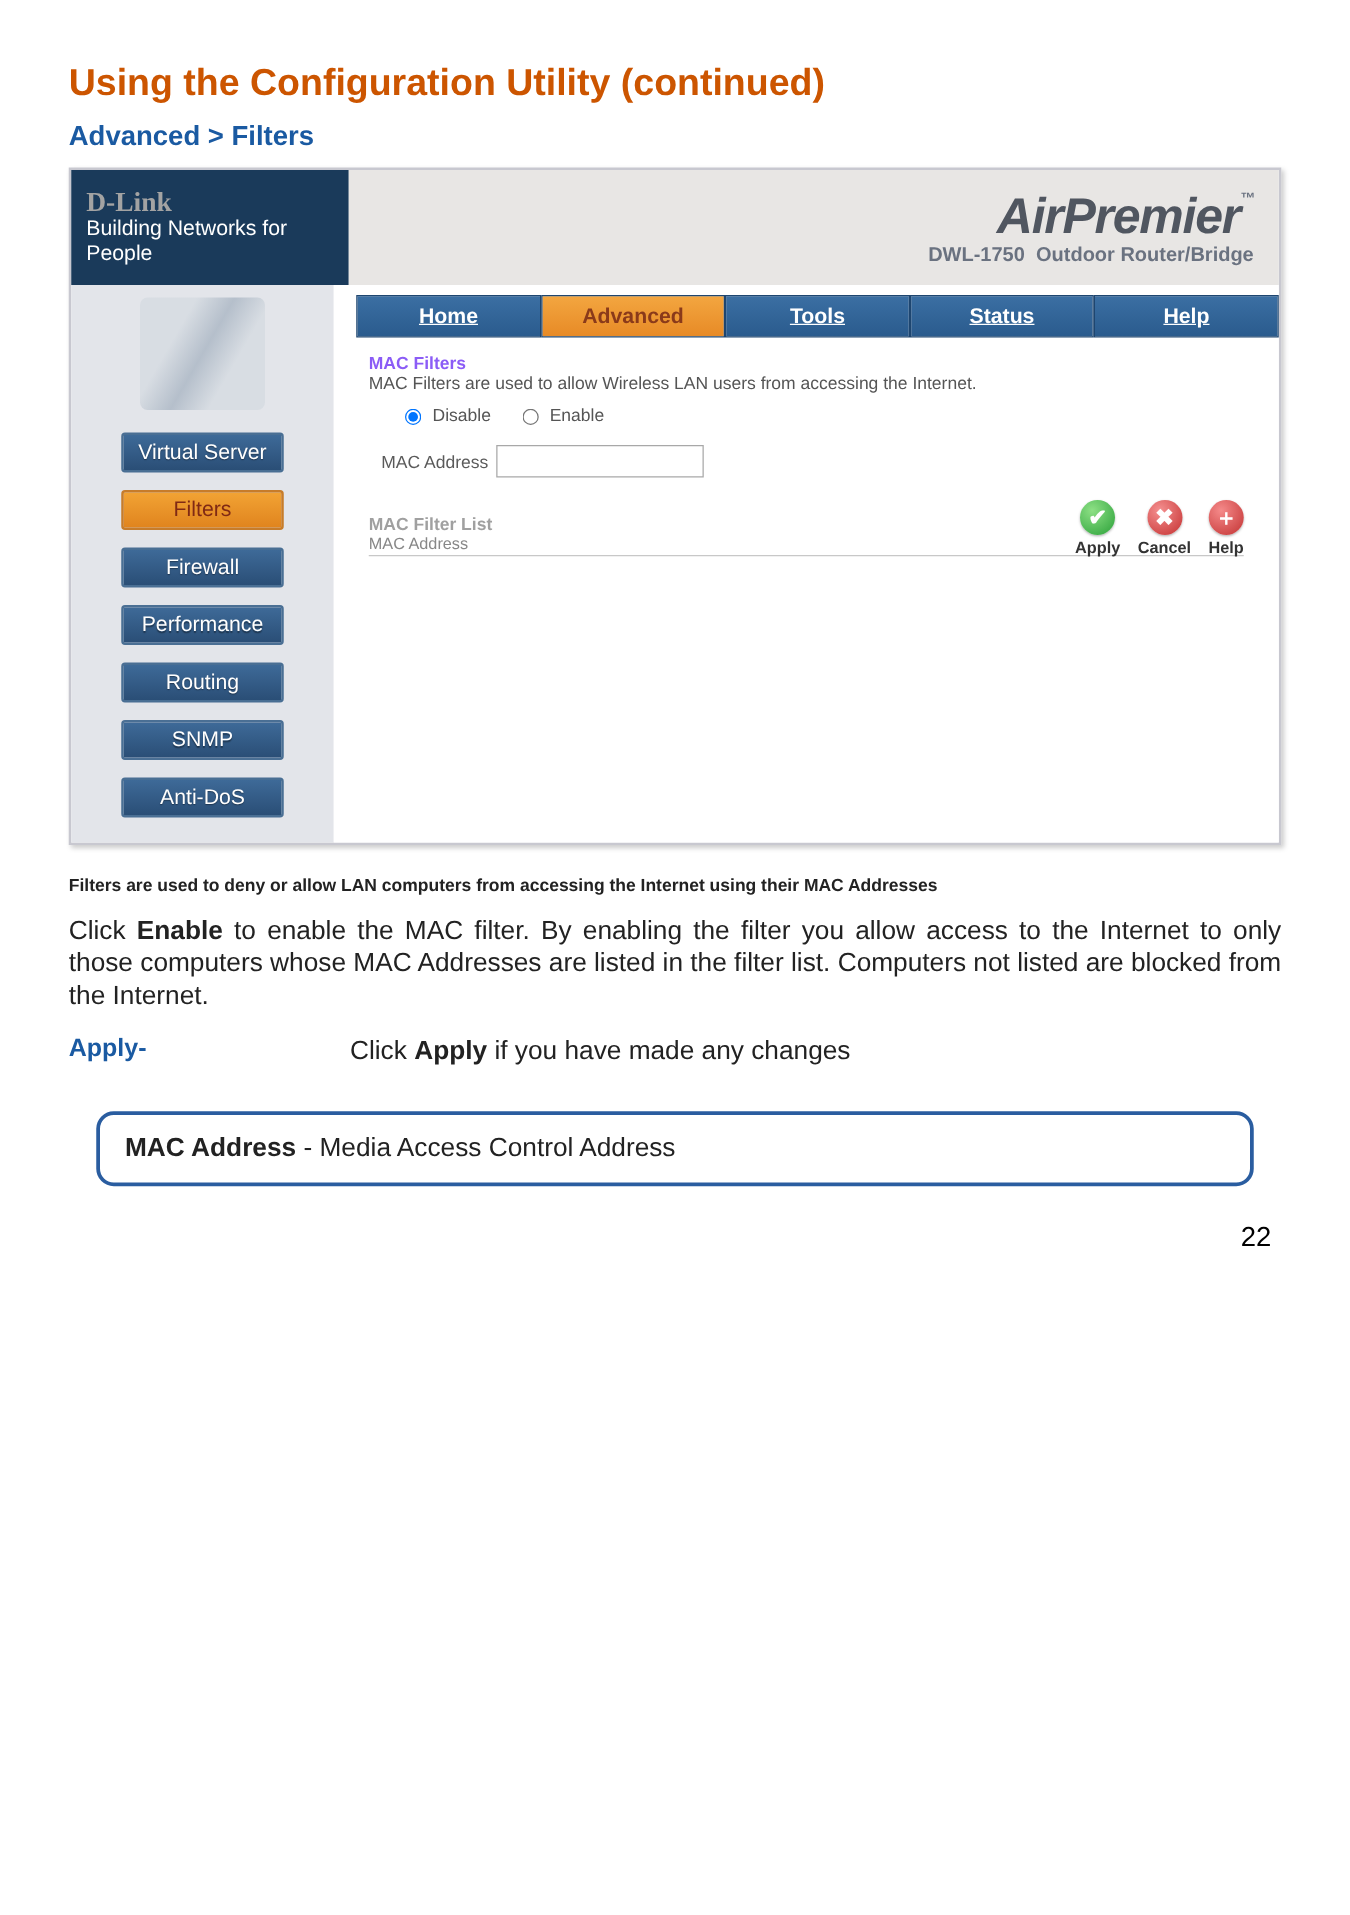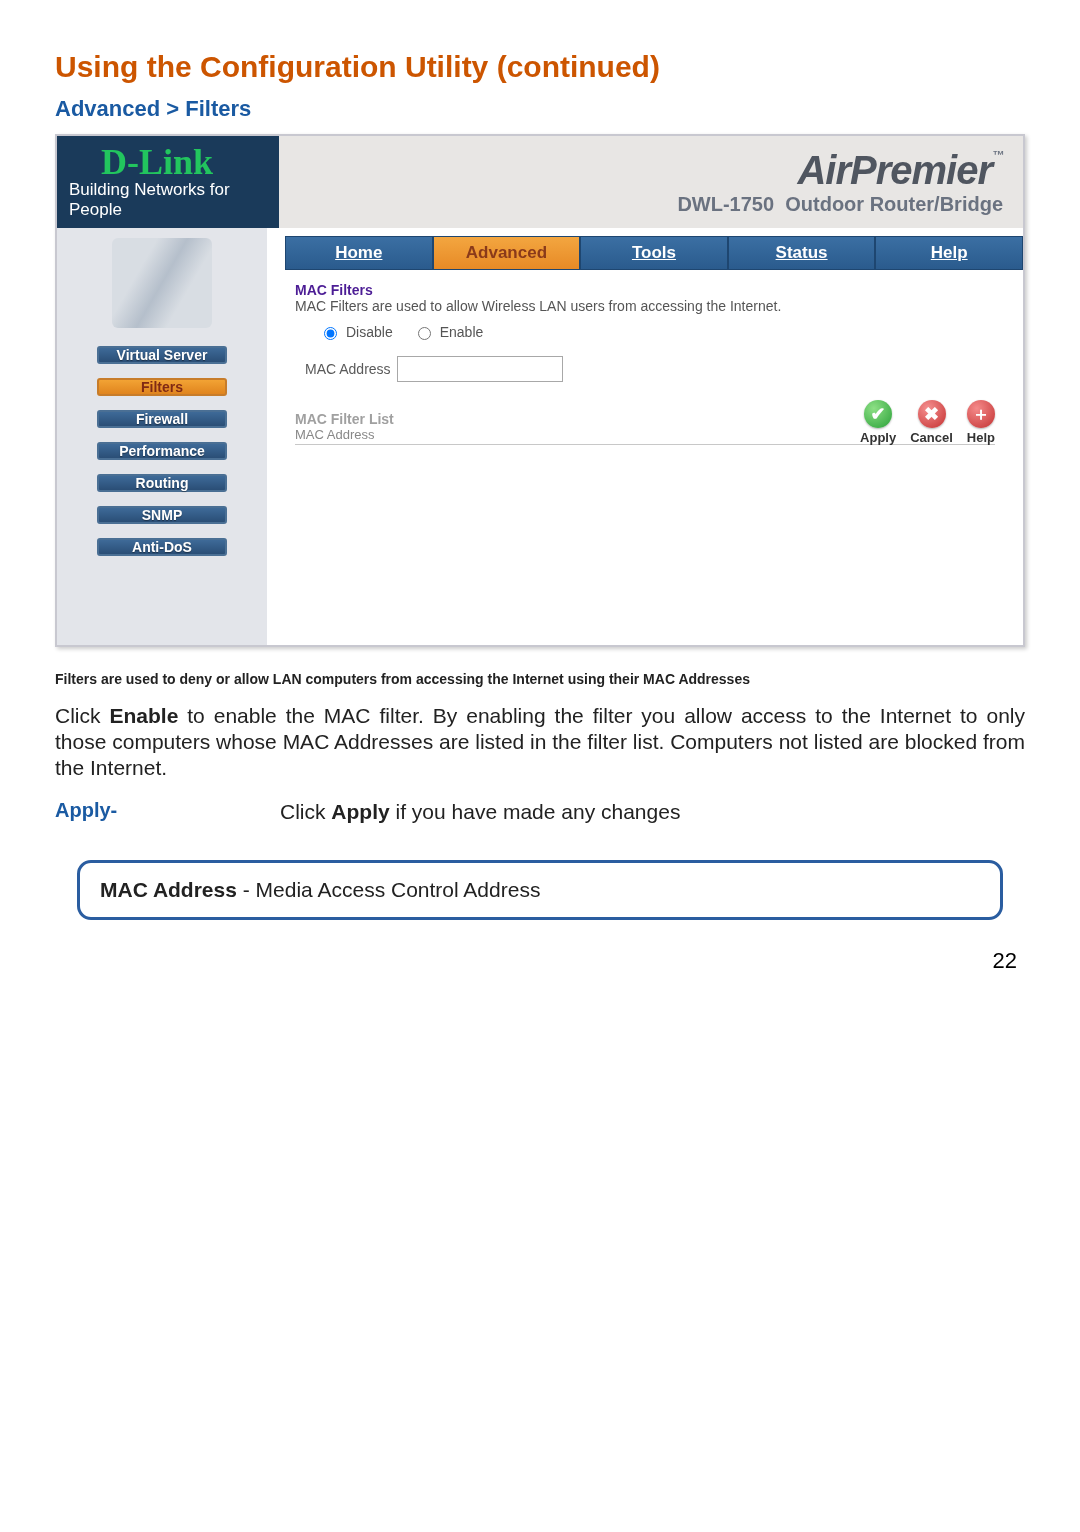--- a/index.html
+++ b/index.html
@@ -33,26 +33,25 @@
   }
   .ui-logo-cell {
     width: 210px;
     background: #1a3a5a;
     display: flex;
     flex-direction: column;
     justify-content: center;
     padding-left: 12px;
   }
   .logo-main {
-    color: #22c55e;
-    font-weight: bold;
-    font-size: 36px;
+    color: #a3a3a3;
+    font-weight: bold;
+    font-size: 22px;
     font-family: "Times New Roman", serif;
     line-height: 1;
-    margin-left: 32px;
   }
   .logo-sub {
     color: #fff;
     font-size: 17px;
   }
   .ui-brand-cell {
     flex: 1;
     background: #e8e6e4;
     position: relative;
     display: flex;
@@ -66,21 +65,21 @@
     font-weight: bold;
     font-style: italic;
     color: #505660;
     font-family: Arial, sans-serif;
     letter-spacing: -1px;
   }
   .brand-air .air-part {
     font-style: italic;
   }
   .brand-sub {
-    font-size: 20px;
+    font-size: 16px;
     color: #6a7280;
     font-weight: bold;
   }
   .brand-sub .model {
     font-weight: bold;
   }
   .ui-body {
     display: flex;
   }
   .ui-sidebar {
@@ -96,27 +95,27 @@
   .device-img {
     width: 100px;
     height: 90px;
     background: linear-gradient(120deg,#d8dde3 30%,#b5bfcb 50%,#d8dde3 70%);
     border-radius: 6px;
     margin-bottom: 4px;
     position: relative;
   }
   .side-btn {
     width: 130px;
-    height: 18px;
+    height: 32px;
     border: 2px solid #4a6f94;
     border-radius: 3px;
     background: linear-gradient(#3e6a98,#2a4e76);
     color: #fff;
-    font-size: 14px;
-    font-weight: bold;
+    font-size: 17px;
+    font-weight: normal;
     display: flex;
     align-items: center;
     justify-content: center;
     box-sizing: border-box;
     text-shadow: 0 1px 1px rgba(0,0,0,.4);
   }
   .side-btn.active {
     background: linear-gradient(#f2a334,#e0841e);
     border-color: #c77c2a;
     color: #802a14;
@@ -148,21 +147,21 @@
     background: linear-gradient(#f3a640,#e78a26);
     color: #8a3a1a;
     text-decoration: none;
   }
   .section-body {
     padding: 8px 28px 200px 28px;
     font-size: 14px;
     color: #5a5a5a;
   }
   .section-label {
-    color: #4c1d95;
+    color: #8b5cf6;
     font-weight: bold;
     margin-top: 4px;
   }
   .section-desc {
     color: #555;
     margin-bottom: 10px;
   }
   .radio-row {
     margin: 8px 0 16px 24px;
     display: flex;

